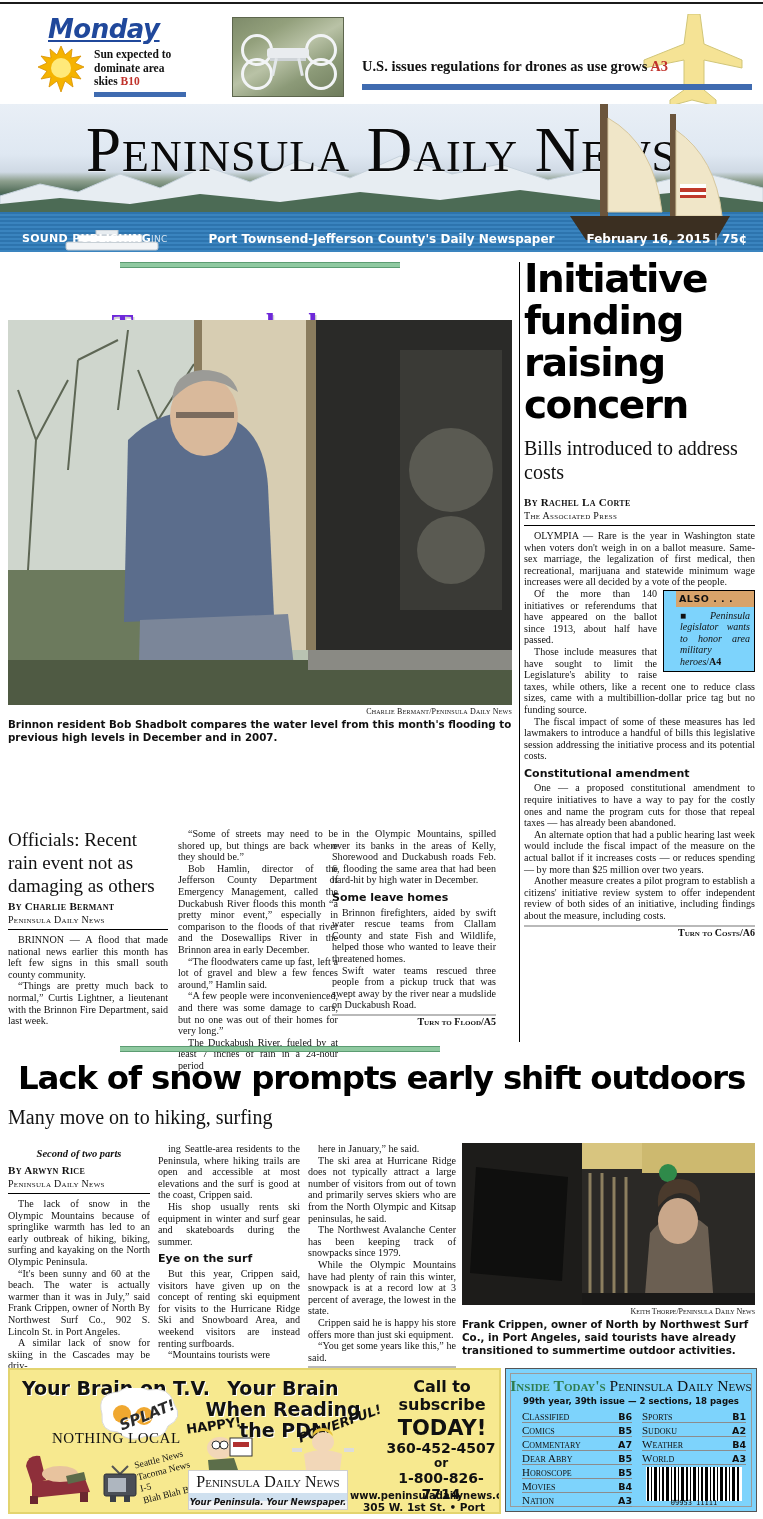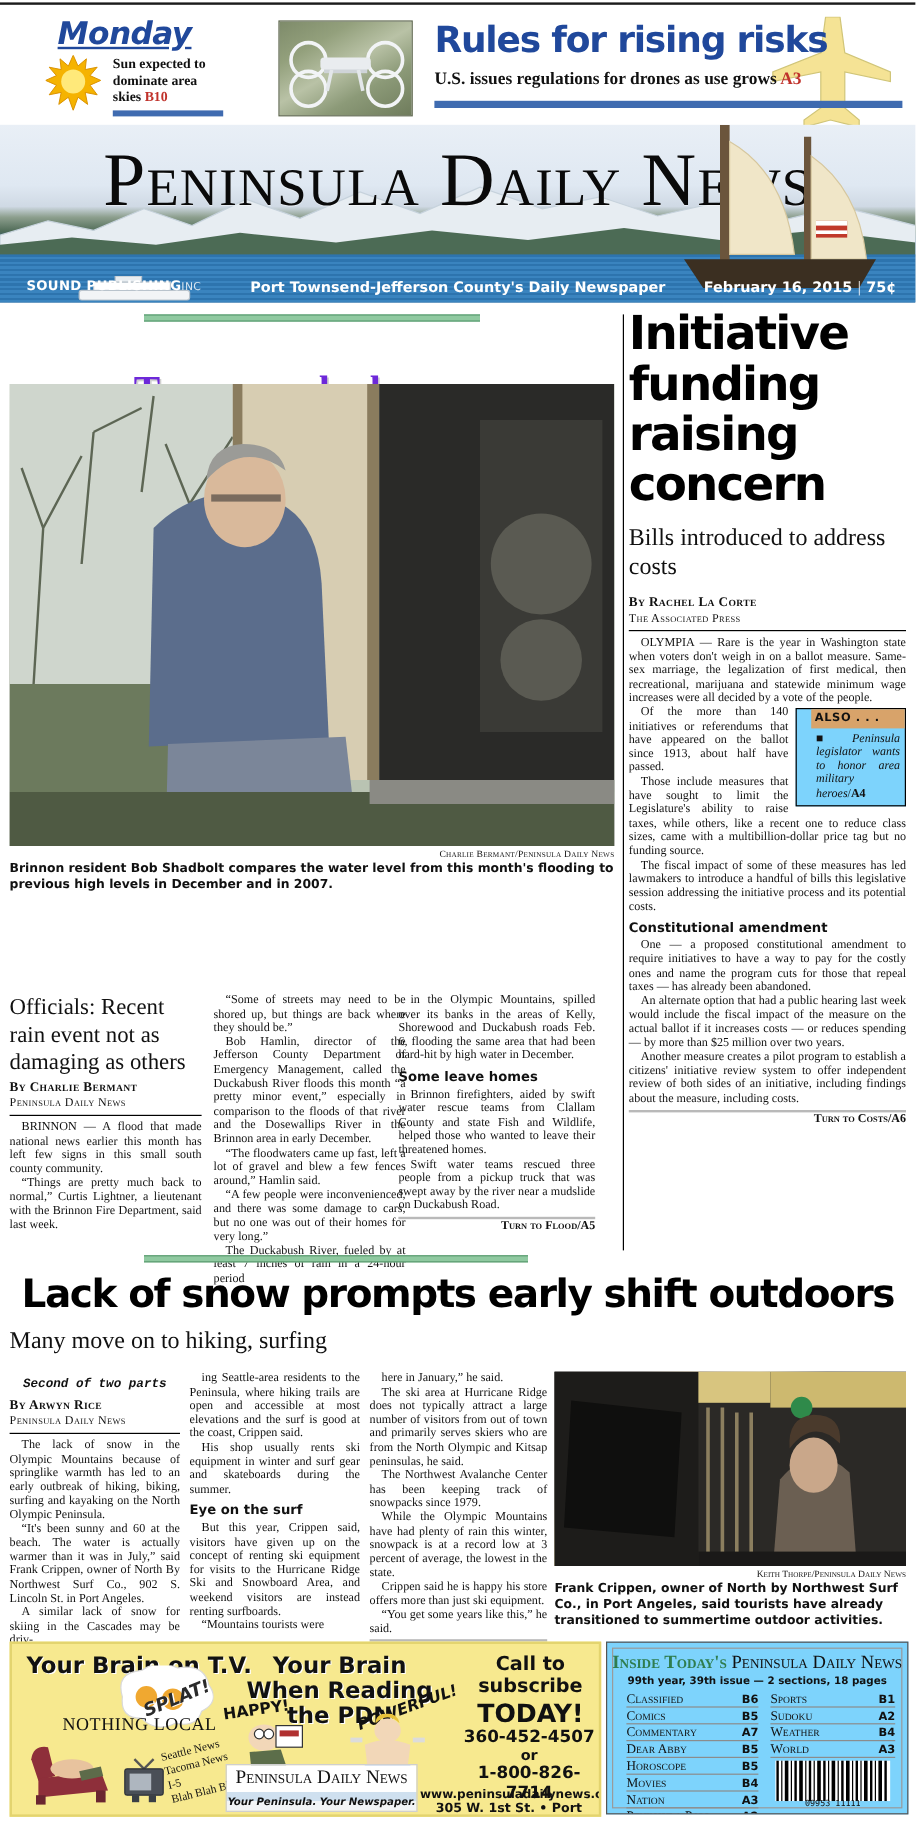--- a/index.html
+++ b/index.html
@@ -187,21 +187,21 @@
   .snow-head{
     position:absolute;left:6px;top:1060px;width:751px;
     font-family:"DejaVu Sans",sans-serif;font-weight:bold;font-size:32.5px;
     line-height:36px;color:#000;letter-spacing:-1.2px;text-align:center;
   }
   .snow-deck{
     position:absolute;left:8px;top:1105px;width:300px;
     font-family:"Liberation Serif",serif;font-size:20px;line-height:24px;color:#111;
   }
   .second-parts{
-    font-family:Liberation Mono, monospace;font-style:italic;font-weight:bold;
+    font-family:Liberation Serif, serif;font-style:italic;font-weight:bold;
     font-size:10.5px;color:#111;text-align:center;margin-bottom:5px;
   }
   #snow-c1{left:8px;top:1148px;width:142px;}
   #snow-c2{left:158px;top:1143px;width:142px;}
   #snow-c3{left:308px;top:1143px;width:148px;}
   .snow-photo{
     position:absolute;left:462px;top:1143px;width:293px;height:162px;
     background:linear-gradient(125deg,#1b1c1a 0%,#2e2a24 18%,#b9a163 34%,#d8c57f 42%,#3a352c 56%,#7d7468 74%,#272521 100%);
     overflow:hidden;
   }
@@ -303,21 +303,20 @@
       <div class="drone-ring d"></div>
       <div class="drone-body"></div>
       <div class="drone-leg l"></div>
       <div class="drone-leg r"></div>
     </div>
 
     <svg class="yellow-thing" viewBox="0 0 120 96">
       <path d="M58 0 L70 0 L74 30 L112 46 L112 54 L74 46 L74 76 L86 86 L86 92 L62 86 L40 92 L40 86 L54 76 L54 46 L14 54 L14 46 L54 30 Z" fill="#f5e08a" stroke="#cbbf6a" stroke-width="1"></path>
     </svg>
 
-    <div class="rules-head">Rules for rising risks</div>
     <div class="rules-sub">
       <span>U.S. issues regulations for drones as use grows</span>
       <span class="pg">A3</span>
     </div>
     <div class="rules-rule"></div>
   </div>
 
   <div class="masthead">
     <svg class="mtn-svg" viewBox="0 0 763 70" preserveAspectRatio="none">
       <path d="M0,52 L40,40 L78,48 L120,30 L160,44 L205,22 L250,38 L300,16 L350,34 L400,12 L452,30 L500,20 L548,36 L600,24 L650,40 L700,28 L763,44 L763,70 L0,70 Z" fill="#e7edf2" stroke="#c6d2dc" stroke-width="1"></path>

